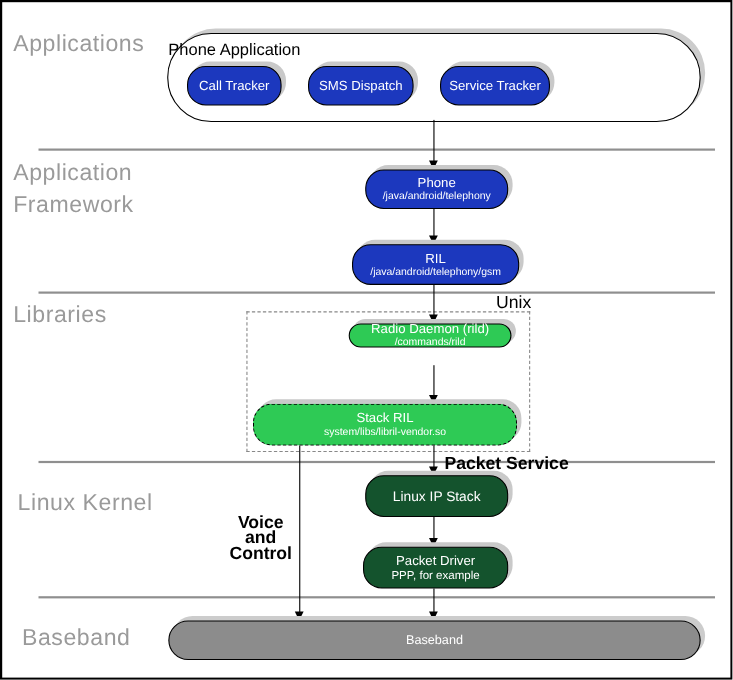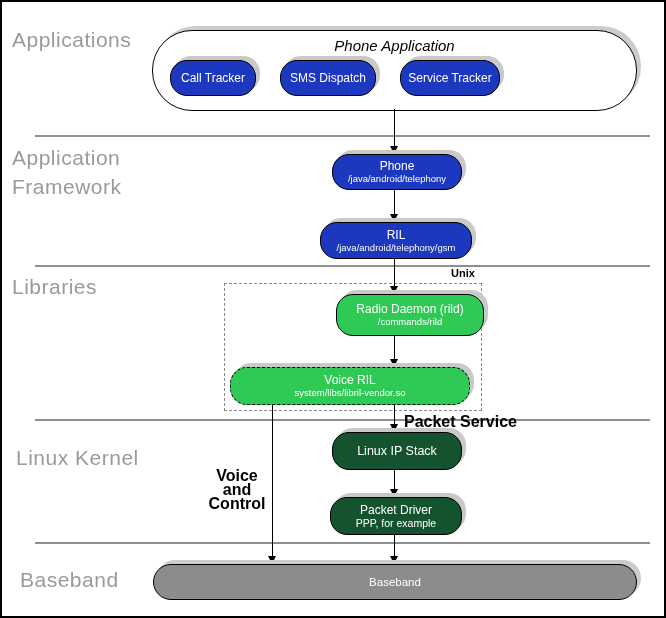--- a/index.html
+++ b/index.html
@@ -13,42 +13,42 @@
     position:absolute;color:#9a9a9a;font-size:21px;line-height:29px;
     letter-spacing:0.5px;white-space:nowrap;
   }
   .divider{position:absolute;left:33px;width:615px;height:2px;background:#8f8f8f;z-index:1;}
   .container-box{
     position:absolute;left:150px;top:28px;width:483px;height:79px;
     background:#fff;border:1px solid #000;border-radius:40px;
     box-shadow:4px -4px 0 #cccccc;z-index:2;
   }
   .container-title{
-    position:absolute;top:6px;left:0;width:100%;text-align:center;
-    font-size:15px;color:#000;font-style:italic;
+    position:absolute;top:6px;left:0;width:100%;
+    font-size:15px;color:#000;
   }
   .pill{
     position:absolute;display:flex;flex-direction:column;align-items:center;
     justify-content:center;color:#fff;border:1.5px solid #000;
     box-shadow:4px -4px 0 #c9c9c9;border-radius:17px;text-align:center;
     z-index:3;box-sizing:border-box;
   }
   .pill .t{font-size:12px;line-height:14px;}
   .pill .t-lg{font-size:12.5px;line-height:15px;}
   .pill .s{font-size:9.5px;line-height:12px;}
   .pill .s2{font-size:10.5px;line-height:13px;}
   .blue{background:#1c38be;}
   .green{background:#2eca55;}
   .red{background:#14532d;}
   .dashed-border{border:1.5px dashed #000;}
   .unix-box{
     position:absolute;left:222px;top:281px;width:256px;height:126px;
     border:1px dashed #888;z-index:2;
   }
-  .unix-label{position:absolute;left:449px;top:265px;font-size:11px;color:#000;z-index:2;font-weight:bold;}
+  .unix-label{position:absolute;left:449px;top:265px;font-size:16px;color:#000;z-index:2;}
   .vline{position:absolute;width:1px;background:#000;z-index:2;}
   .ahead{
     position:absolute;width:0;height:0;z-index:2;
     border-left:4px solid transparent;border-right:4px solid transparent;
     border-top:8px solid #000;
   }
   .edge-label{position:absolute;font-size:16px;color:#000;line-height:14px;z-index:2;font-weight:bold;}
   .baseband-bar{
     position:absolute;left:151px;top:562px;width:484px;height:36px;
     background:#8c8c8c;border:1px solid #000;border-radius:18px;
@@ -94,26 +94,26 @@
     <div class="t">Phone</div>
     <div class="s">/java/android/telephony</div>
   </div>
   <div class="pill blue" style="left:318px;top:220px;width:152px;height:37px">
     <div class="t">RIL</div>
     <div class="s">/java/android/telephony/gsm</div>
   </div>
 
   <div class="unix-label">Unix</div>
   <div class="unix-box"></div>
-  <div class="pill green" style="left:334px;top:292px;width:148px;height:42px">
+  <div class="pill green" style="left:315px;top:292px;width:148px;height:22px">
     <div class="t">Radio Daemon (rild)</div>
     <div class="s">/commands/rild</div>
   </div>
   <div class="pill green dashed-border" style="left:228px;top:365px;width:240px;height:38px">
-    <div class="t">Voice RIL</div>
+    <div class="t">Stack RIL</div>
     <div class="s">system/libs/libril-vendor.so</div>
   </div>
 
   <div class="pill red" style="left:330px;top:430px;width:130px;height:38px">
     <div class="t-lg">Linux IP Stack</div>
   </div>
   <div class="pill red" style="left:328px;top:495px;width:132px;height:38px">
     <div class="t">Packet Driver</div>
     <div class="s2">PPP, for example</div>
   </div>

